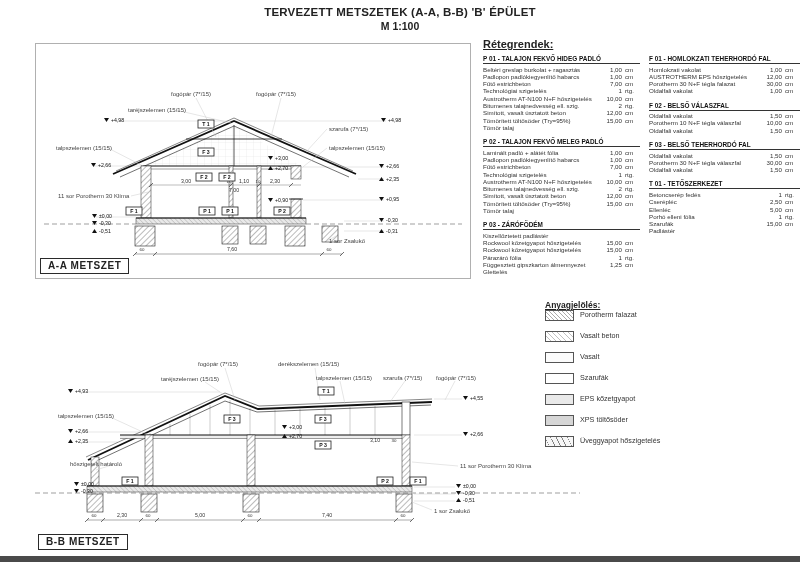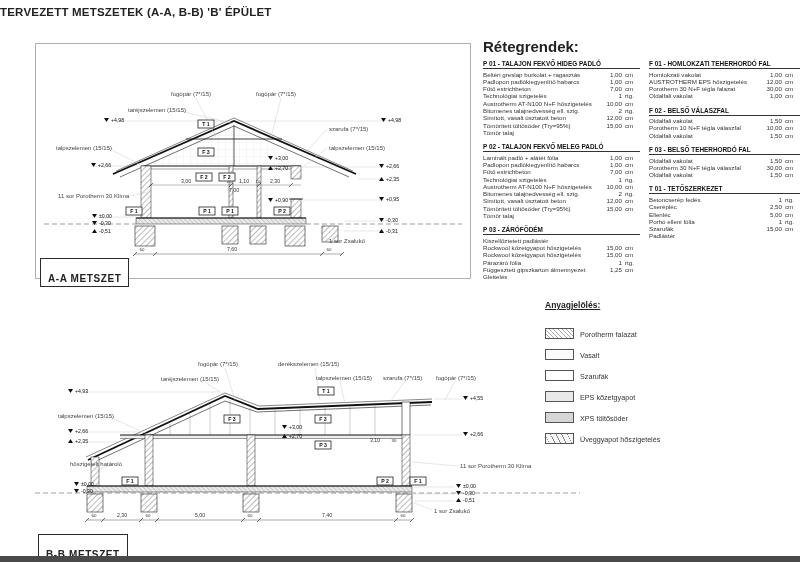--- a/index.html
+++ b/index.html
@@ -1,43 +1,43 @@
 <!DOCTYPE html>
 <html><head>
 <meta charset="utf-8">
 <style>
   html,body{margin:0;padding:0}
   body{width:800px;height:562px;position:relative;background:#fff;
        font-family:"Liberation Sans","DejaVu Sans",sans-serif;color:#222;overflow:hidden}
   .abs{position:absolute}
-  #titleblock{left:0;top:6px;width:800px;}
+  #titleblock{left:0;top:6px;width:800px;text-align:center}
   #title-line1{font-size:11.5px;font-weight:bold;letter-spacing:.2px}
   #title-line2{font-size:10.5px;font-weight:bold;margin-top:2px}
   #boxA{left:35px;top:43px;width:434px;height:234px;border:1px solid #b0b0b0}
   #svgBwrap{left:30px;top:352px;width:560px;height:192px}
   .seclabel{border:1.6px solid #2a2a2a;background:#fff;font-weight:bold;font-size:10px;
-            padding:14px 7px 2px 7px;letter-spacing:.6px;white-space:nowrap}
+            padding:1px 7px 2px 7px;letter-spacing:.6px;white-space:nowrap}
   #labelA{left:40px;top:258px}
   #labelB{left:38px;top:534px}
   #reteg{left:483px;top:38px;width:317px}
-  #reteg-heading{font-size:15px;font-weight:bold;margin-bottom:5px}
+  #reteg-heading{font-size:11px;font-weight:bold;text-decoration:underline;margin-bottom:5px}
   .cols{display:flex;gap:9px}
   .colP{width:157px}.colF{width:151px}
   .lblock{margin-bottom:7px}
   .ltitle{font-size:6.4px;font-weight:bold;border-bottom:.9px solid #333;padding-bottom:1px;
           margin-bottom:1.5px;white-space:nowrap;color:#111}
   .lrow{display:flex;font-size:6.2px;line-height:7.3px;white-space:nowrap;color:#333}
   .ln{flex:1 1 auto;overflow:hidden}
   .lv{width:20px;text-align:right}
   .lu{width:15px;padding-left:3px}
   #legend{left:545px;top:300px;width:255px}
-  #legend-heading{font-size:8.5px;font-weight:bold;text-decoration:underline;margin-bottom:8px}
+  #legend-heading{font-size:8.5px;font-weight:bold;text-decoration:underline;}
   .lgcols{display:flex}
   .lgcol1{width:134px}.lgcol2{width:120px}
-  .lgrow{display:flex;align-items:flex-end;height:21px}
+  .lgrow{display:flex;align-items:flex-start;height:21px}
   .swatch{width:27px;height:9px;border:1px solid #555;margin-right:6px;flex:0 0 auto;background:#fff}
   .lglabel{font-size:7.2px;color:#333}
   [data-pattern="porotherm"]{background:repeating-linear-gradient(45deg,#fff 0 2.2px,#aaa 2.2px 3px)}
   [data-pattern="vasalt-beton"]{background:repeating-linear-gradient(45deg,#fff 0 3px,#c0c0c0 3px 3.7px)}
   [data-pattern="beton"]{background:#fbfbfb}
   [data-pattern="zsaluko"]{background:#fff}
   [data-pattern="eps"]{background:#e9e9e9}
   [data-pattern="xps"]{background:#d6d6d6}
   [data-pattern="uveggyapot"]{background:repeating-linear-gradient(63deg,#f7f7f7 0 2.6px,#858585 2.6px 3.3px,#f7f7f7 3.3px 5px)}
   [data-pattern="fa"]{background:#efefef}
@@ -56,20 +56,21 @@
   .roof{stroke:#111;fill:none}
   .thin{stroke:#111;stroke-width:.5;fill:none}
   .tick{stroke:#333;stroke-width:.7}
   .strut{stroke:#999;stroke-width:.5}
 </style>
 </head>
 <body>
 
 <div class="abs" id="titleblock">
   <div id="title-line1">TERVEZETT METSZETEK (A-A, B-B) 'B' ÉPÜLET</div>
+  <div id="title-line2">M  1:100</div>
 </div>
 
 <div class="abs" id="boxA">
 <svg viewBox="0 0 434 234" width="434" height="234">
   <defs>
     <pattern id="hw1" width="4" height="4" patternUnits="userSpaceOnUse" patternTransform="rotate(45)">
       <rect width="4" height="4" fill="#fff"></rect>
           <line x1="0" y1="0" x2="0" y2="4" stroke="#777" stroke-width="1"></line>
     </pattern>
     <pattern id="hs1" width="3.2" height="3.2" patternUnits="userSpaceOnUse" patternTransform="rotate(-45)">
@@ -785,20 +786,24 @@
 <div class="abs" id="legend">
   <div id="legend-heading">Anyagjelölés:</div>
   <div class="lgcols">
     <div class="lgcol1">
 
         <div class="lgrow">
           <span class="swatch" data-pattern="porotherm"></span>
           <span class="lglabel">Porotherm falazat</span>
         </div>
 
+        <div class="lgrow">
+          <span class="swatch" data-pattern="vasalt-beton"></span>
+          <span class="lglabel">Vasalt beton</span>
+        </div>
 
         <div class="lgrow">
           <span class="swatch" data-pattern="beton"></span>
           <span class="lglabel">Vasalt</span>
         </div>
 
         <div class="lgrow">
           <span class="swatch" data-pattern="zsaluko"></span>
           <span class="lglabel">Szarufák</span>
         </div>

